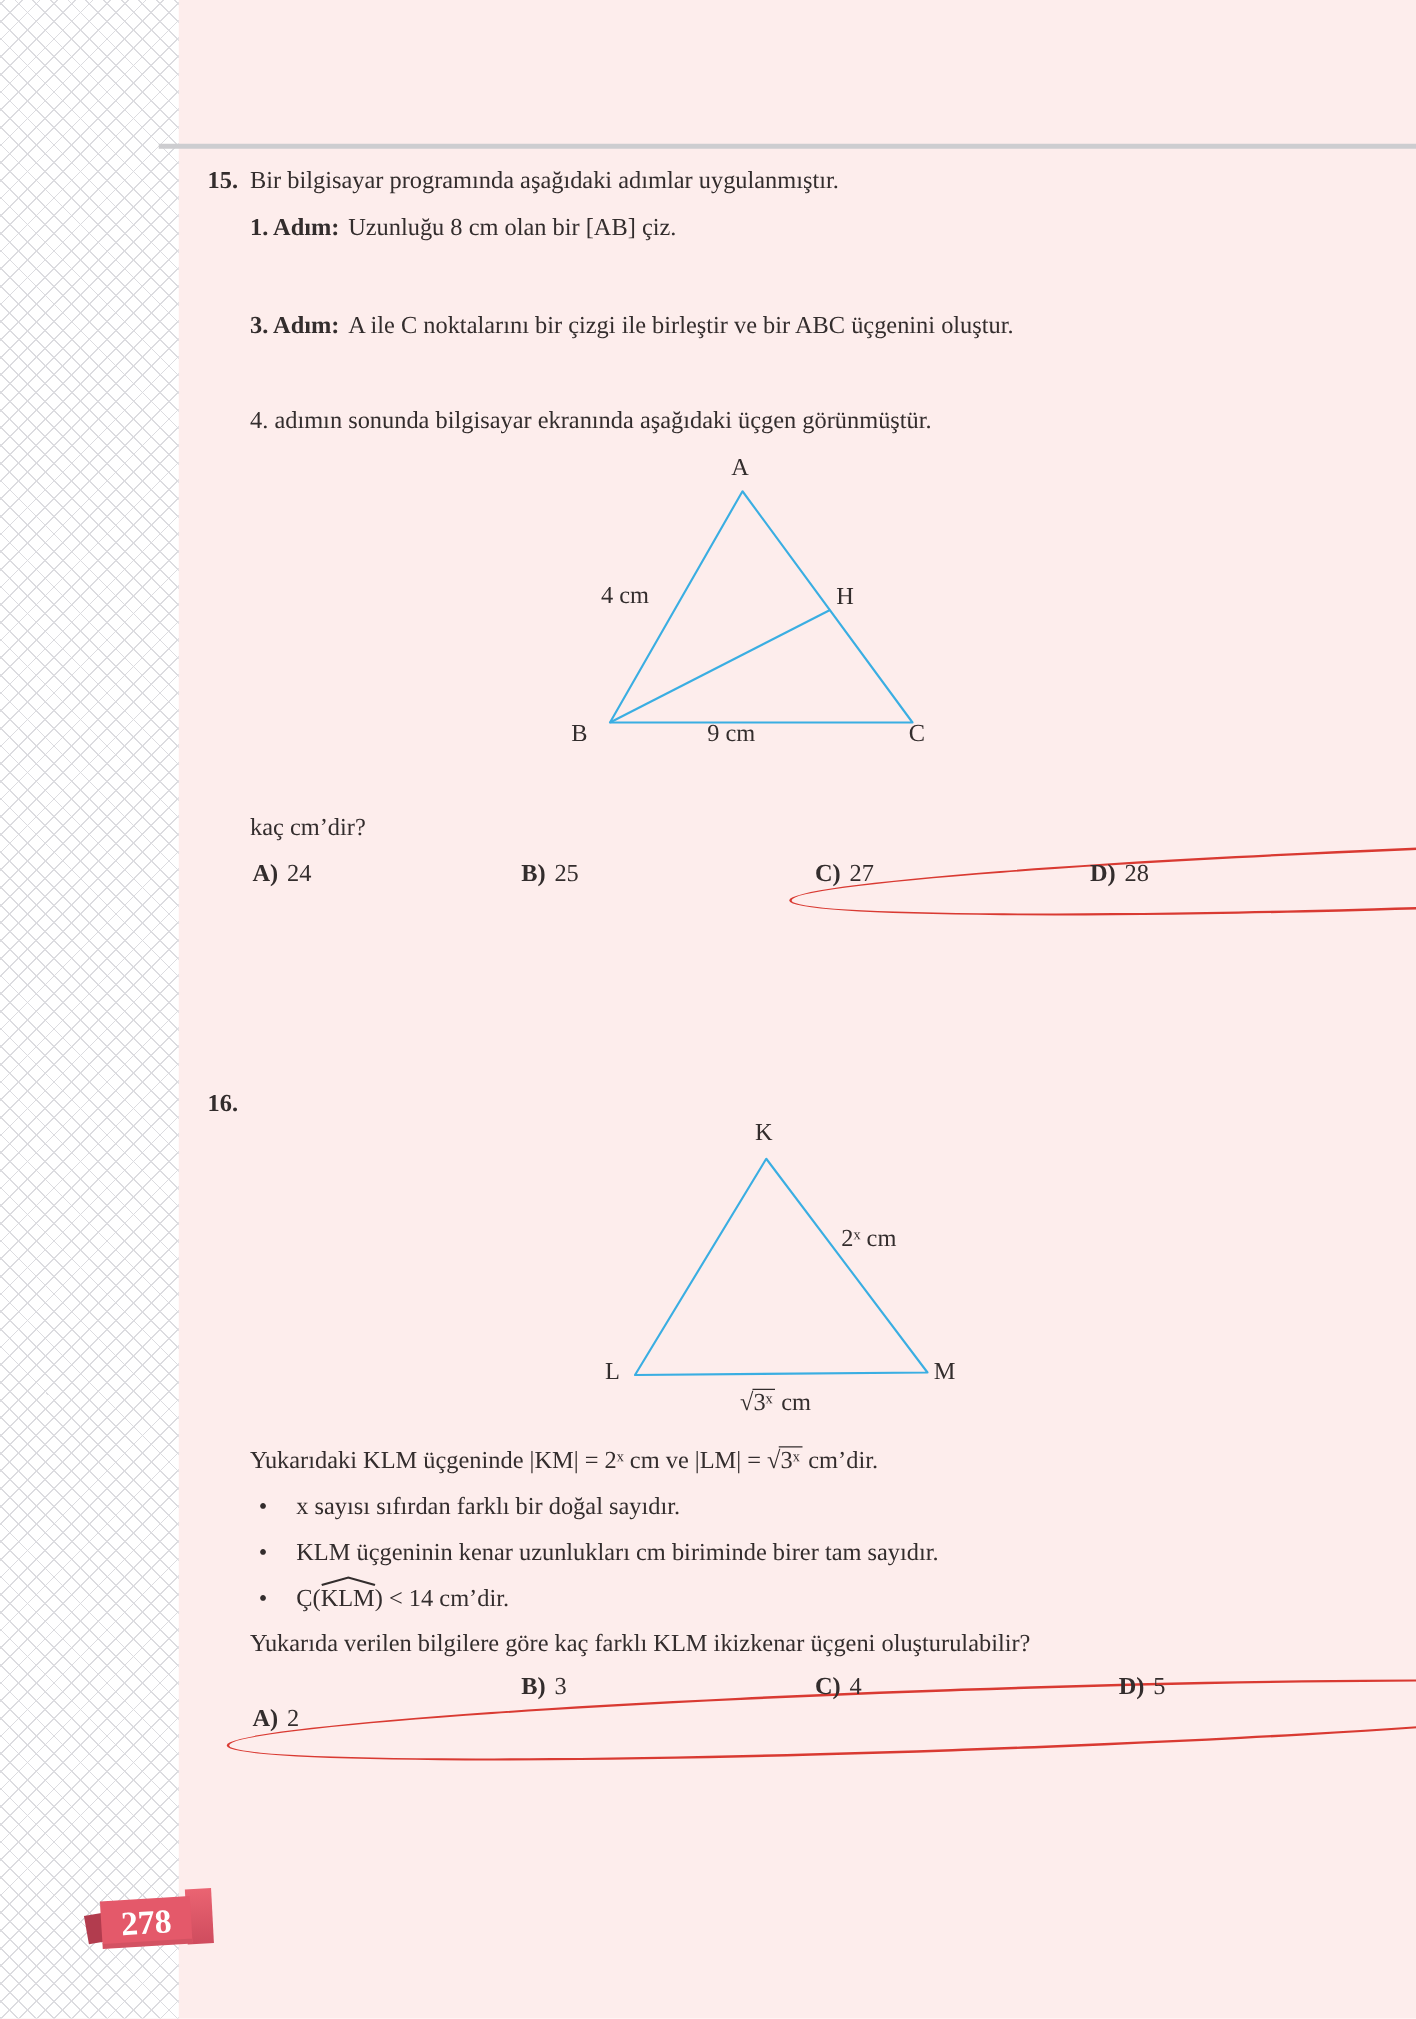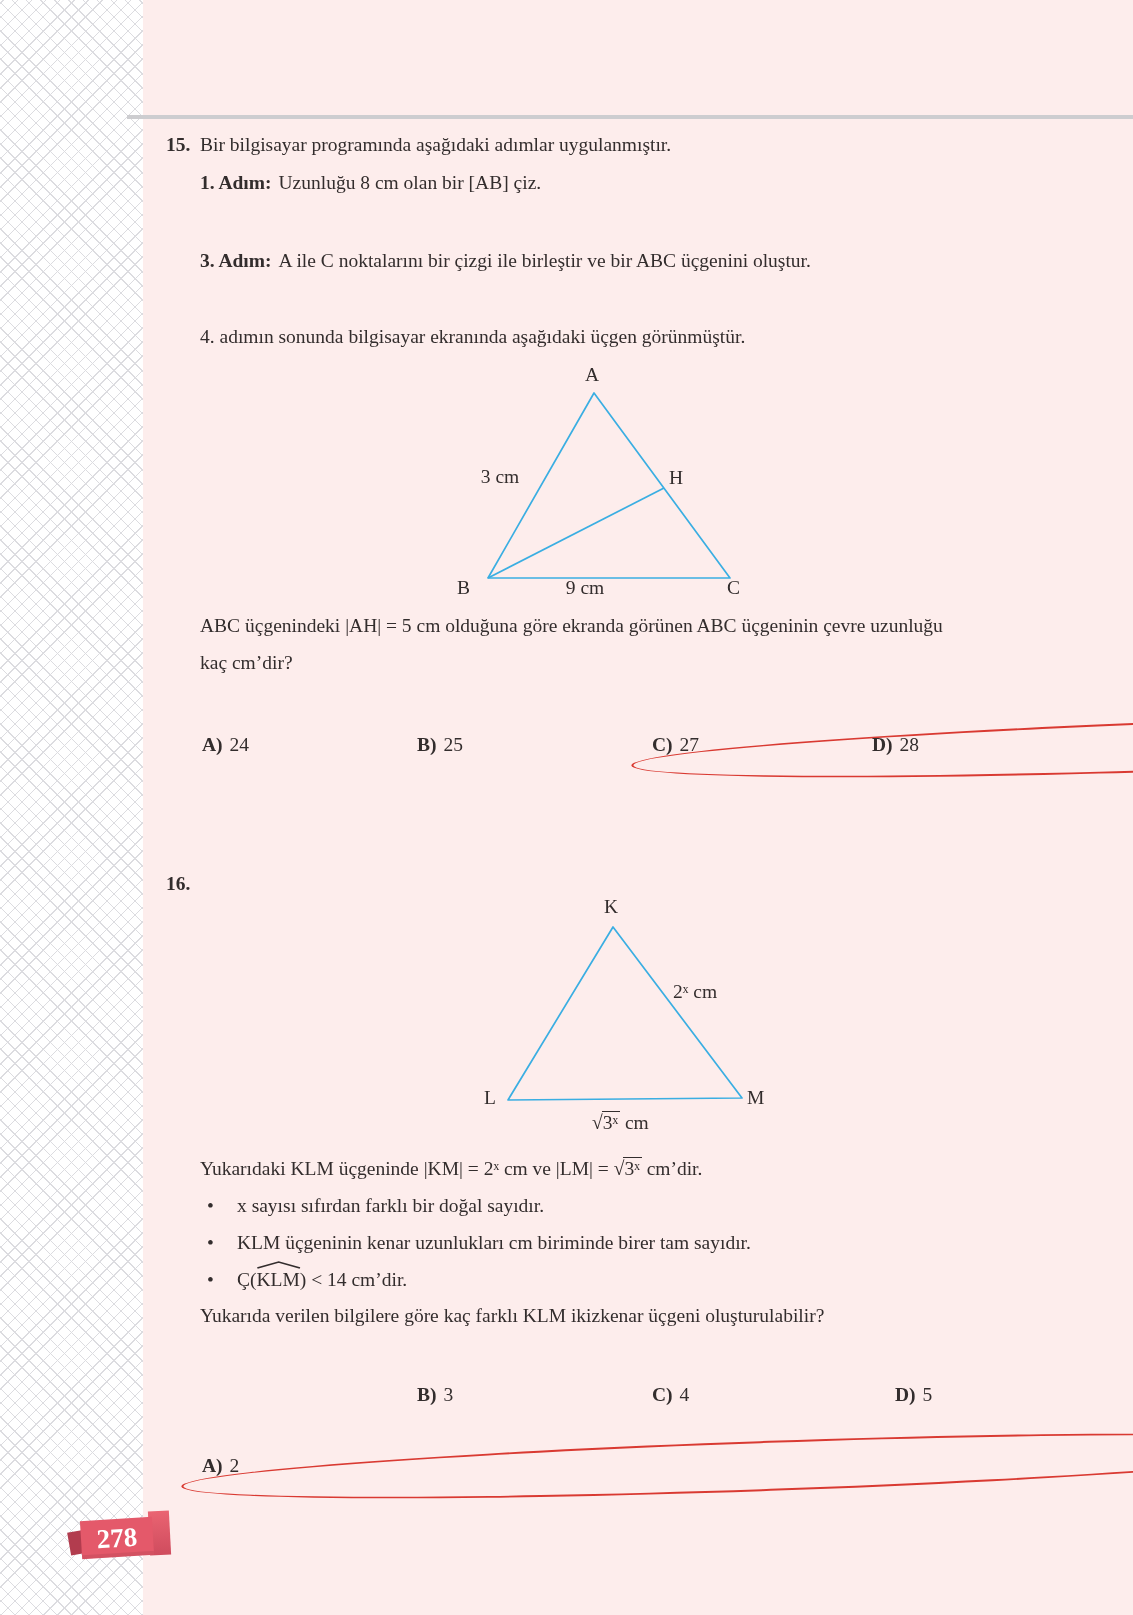--- a/index.html
+++ b/index.html
@@ -24,21 +24,21 @@
     background-image:
       repeating-linear-gradient(45deg,#dcdce0 0 1px,transparent 1px 10px),
       repeating-linear-gradient(-45deg,#dcdce0 0 1px,transparent 1px 10px);
   }
   .rule{position:absolute;left:127px;top:115px;width:1006px;height:4px;background:var(--rule-gray);}
   .abs{position:absolute;white-space:nowrap;line-height:1.25;}
   .ctr{text-align:center;}
   b,.bold{font-weight:bold;}
   .lbl{font-weight:bold;margin-right:7px;}
   .olet{font-weight:bold;margin-right:7px;}
-  .opt{padding:1px 2px;margin-top:45px;}
+  .opt{padding:1px 2px;}
   .circled{position:relative;}
   .circled::after{
     content:"";position:absolute;left:-19px;right:-17px;top:-12px;bottom:-12px;
     border:2.6px solid var(--circle-red);border-radius:50%;
     transform:rotate(-2deg);
   }
   .hatwrap{position:relative;display:inline-block;}
   .hat-svg{
     position:absolute;left:-2px;top:-7px;width:calc(100% + 4px);height:8px;
     overflow:visible;color:var(--text);
@@ -86,27 +86,26 @@
   </div>
 
 
   <div class="abs" style="left:200px;top:325px">4. adımın sonunda bilgisayar ekranında aşağıdaki üçgen görünmüştür.</div>
 
   <svg class="tri" style="left:410px;top:356px" width="380" height="250" viewBox="0 0 380 250">
     <path d="M184,37 L78,222 L320,222 Z"></path>
     <path d="M78,222 L254,132"></path>
   </svg>
   <div class="abs" style="left:585px;top:363px">A</div>
-  <div class="abs ctr" style="left:470px;top:465px;width:60px">3 cm</div>
+  <div class="abs ctr" style="left:470px;top:465px;width:60px">4 cm</div>
   <div class="abs" style="left:669px;top:466px">H</div>
   <div class="abs" style="left:457px;top:576px">B</div>
   <div class="abs ctr" style="left:557px;top:576px;width:56px">9 cm</div>
   <div class="abs" style="left:727px;top:576px">C</div>
 
-  <div class="abs" style="left:200px;top:614px">ABC üçgenindeki |AH| = 5 cm olduğuna göre ekranda görünen ABC üçgeninin çevre uzunluğu</div>
   <div class="abs" style="left:200px;top:651px">kaç cm’dir?</div>
 
   <div class="abs opt" style="left:200px;top:687px"><b class="olet">A)</b><span>24</span></div>
   <div class="abs opt" style="left:415px;top:687px"><b class="olet">B)</b><span>25</span></div>
   <div class="abs opt circled" style="left:650px;top:687px"><b class="olet">C)</b><span>27</span></div>
   <div class="abs opt" style="left:870px;top:687px"><b class="olet">D)</b><span>28</span></div>
 
   <div class="abs" style="left:166px;top:872px"><b>16.</b></div>
 
   <svg class="tri" style="left:430px;top:890px" width="330" height="225" viewBox="0 0 330 225">

